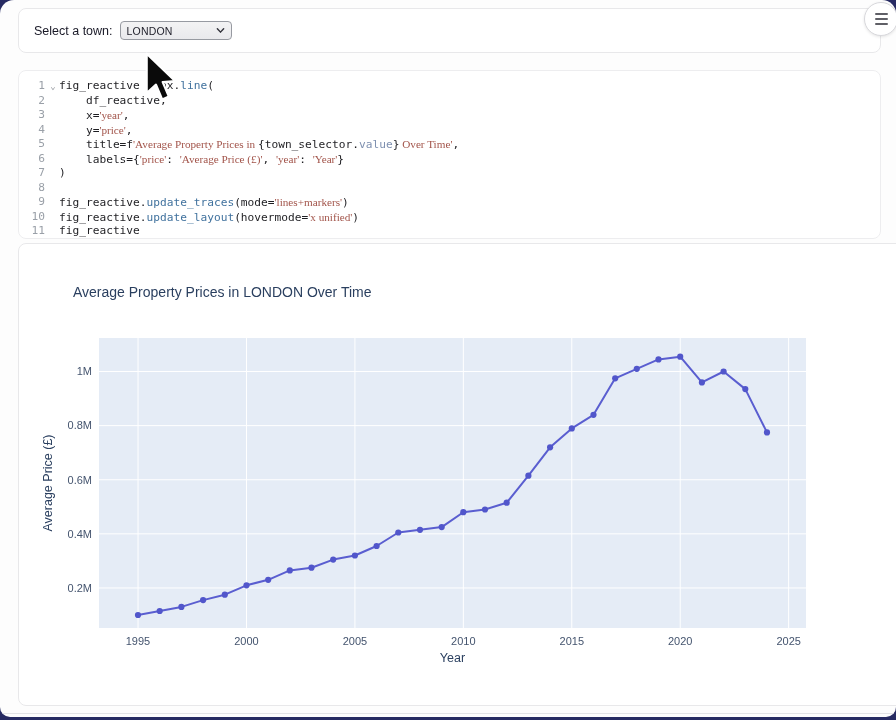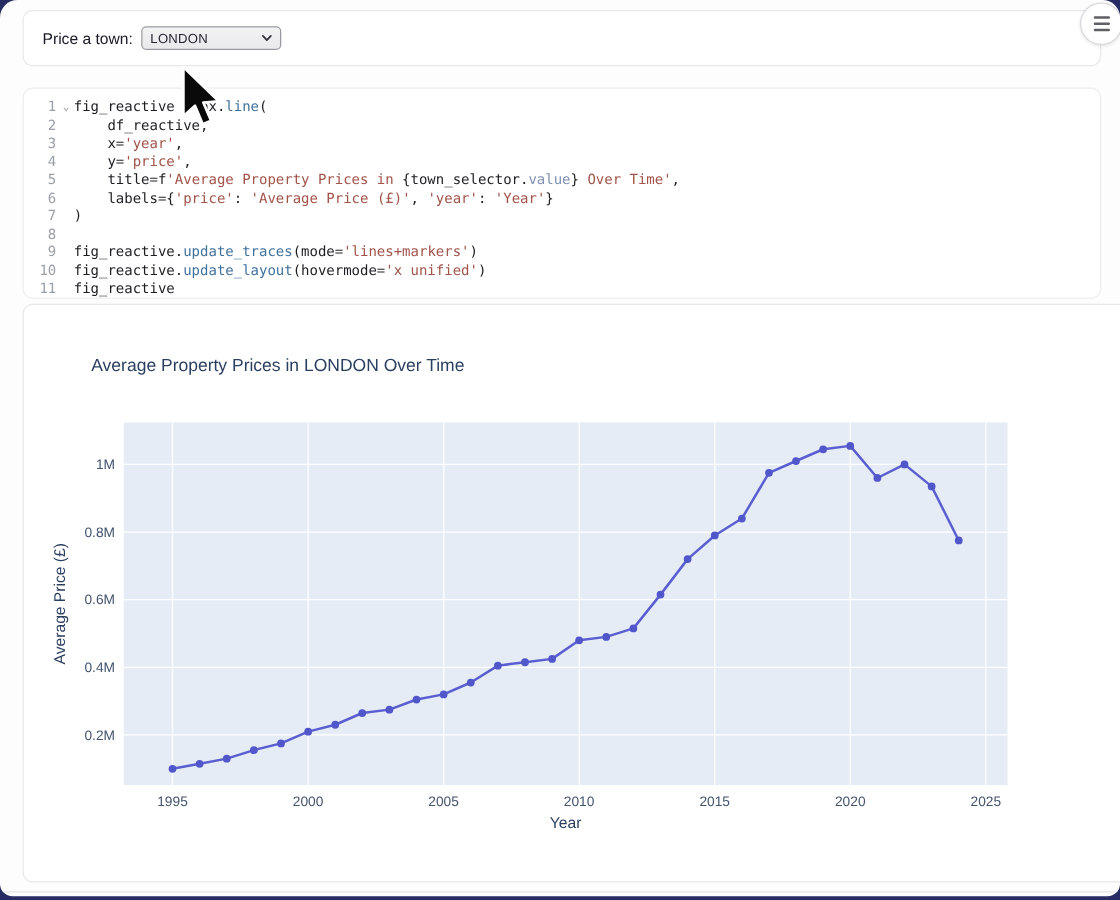--- a/index.html
+++ b/index.html
@@ -51,42 +51,42 @@
     font-family:"DejaVu Sans Mono",monospace;font-size:11.2px;line-height:14.55px;
     white-space:pre;overflow:hidden;
   }
   .code-line{display:flex;height:14.55px;}
   .code-line .ln{
     flex:0 0 26px;text-align:right;color:#9aa0a8;padding-right:2px;user-select:none;
   }
   .code-line .fold{flex:0 0 12px;color:#8b8f96;font-size:9px;text-align:center;line-height:15px;}
   .code-line .src{flex:1;}
   .tk-d{color:#1e1e22;}
-  .tk-s{color:#a2544a;}
+  .tk-s{color:#a2544a;font-family:Liberation Serif, serif;}
   .tk-fn{color:#41729e;}
   .tk-pv{color:#7e90b0;margin-top:12px;}
 
   
   .chart-cell{
     position:absolute;left:18px;top:243px;width:894px;height:463px;
     background:#fff;border:1px solid #e8e8ea;border-radius:8px;box-sizing:border-box;
     overflow:hidden;
   }
   .chart-cell svg{display:block;}
 
   
   .cursor{position:absolute;left:145px;top:52px;z-index:40;pointer-events:none;}
 </style>
 </head>
 <body>
 
 <div class="canvas">
 
   <div class="select-cell">
-    <span class="town-label">Price a town:</span>
+    <span class="town-label">Select a town:</span>
     <div class="town-select">
       <span class="val">LONDON</span>
       <svg class="chev" viewBox="0 0 10 10">
           <path d="M1.5 3 L5 6.8 L8.5 3" fill="none" stroke="#33333c" stroke-width="1.6" stroke-linecap="round" stroke-linejoin="round"></path>
         </svg>
     </div>
   </div>
 
   <div class="menu-btn">
     <span style="display:flex;flex-direction:column;gap:3px;">

